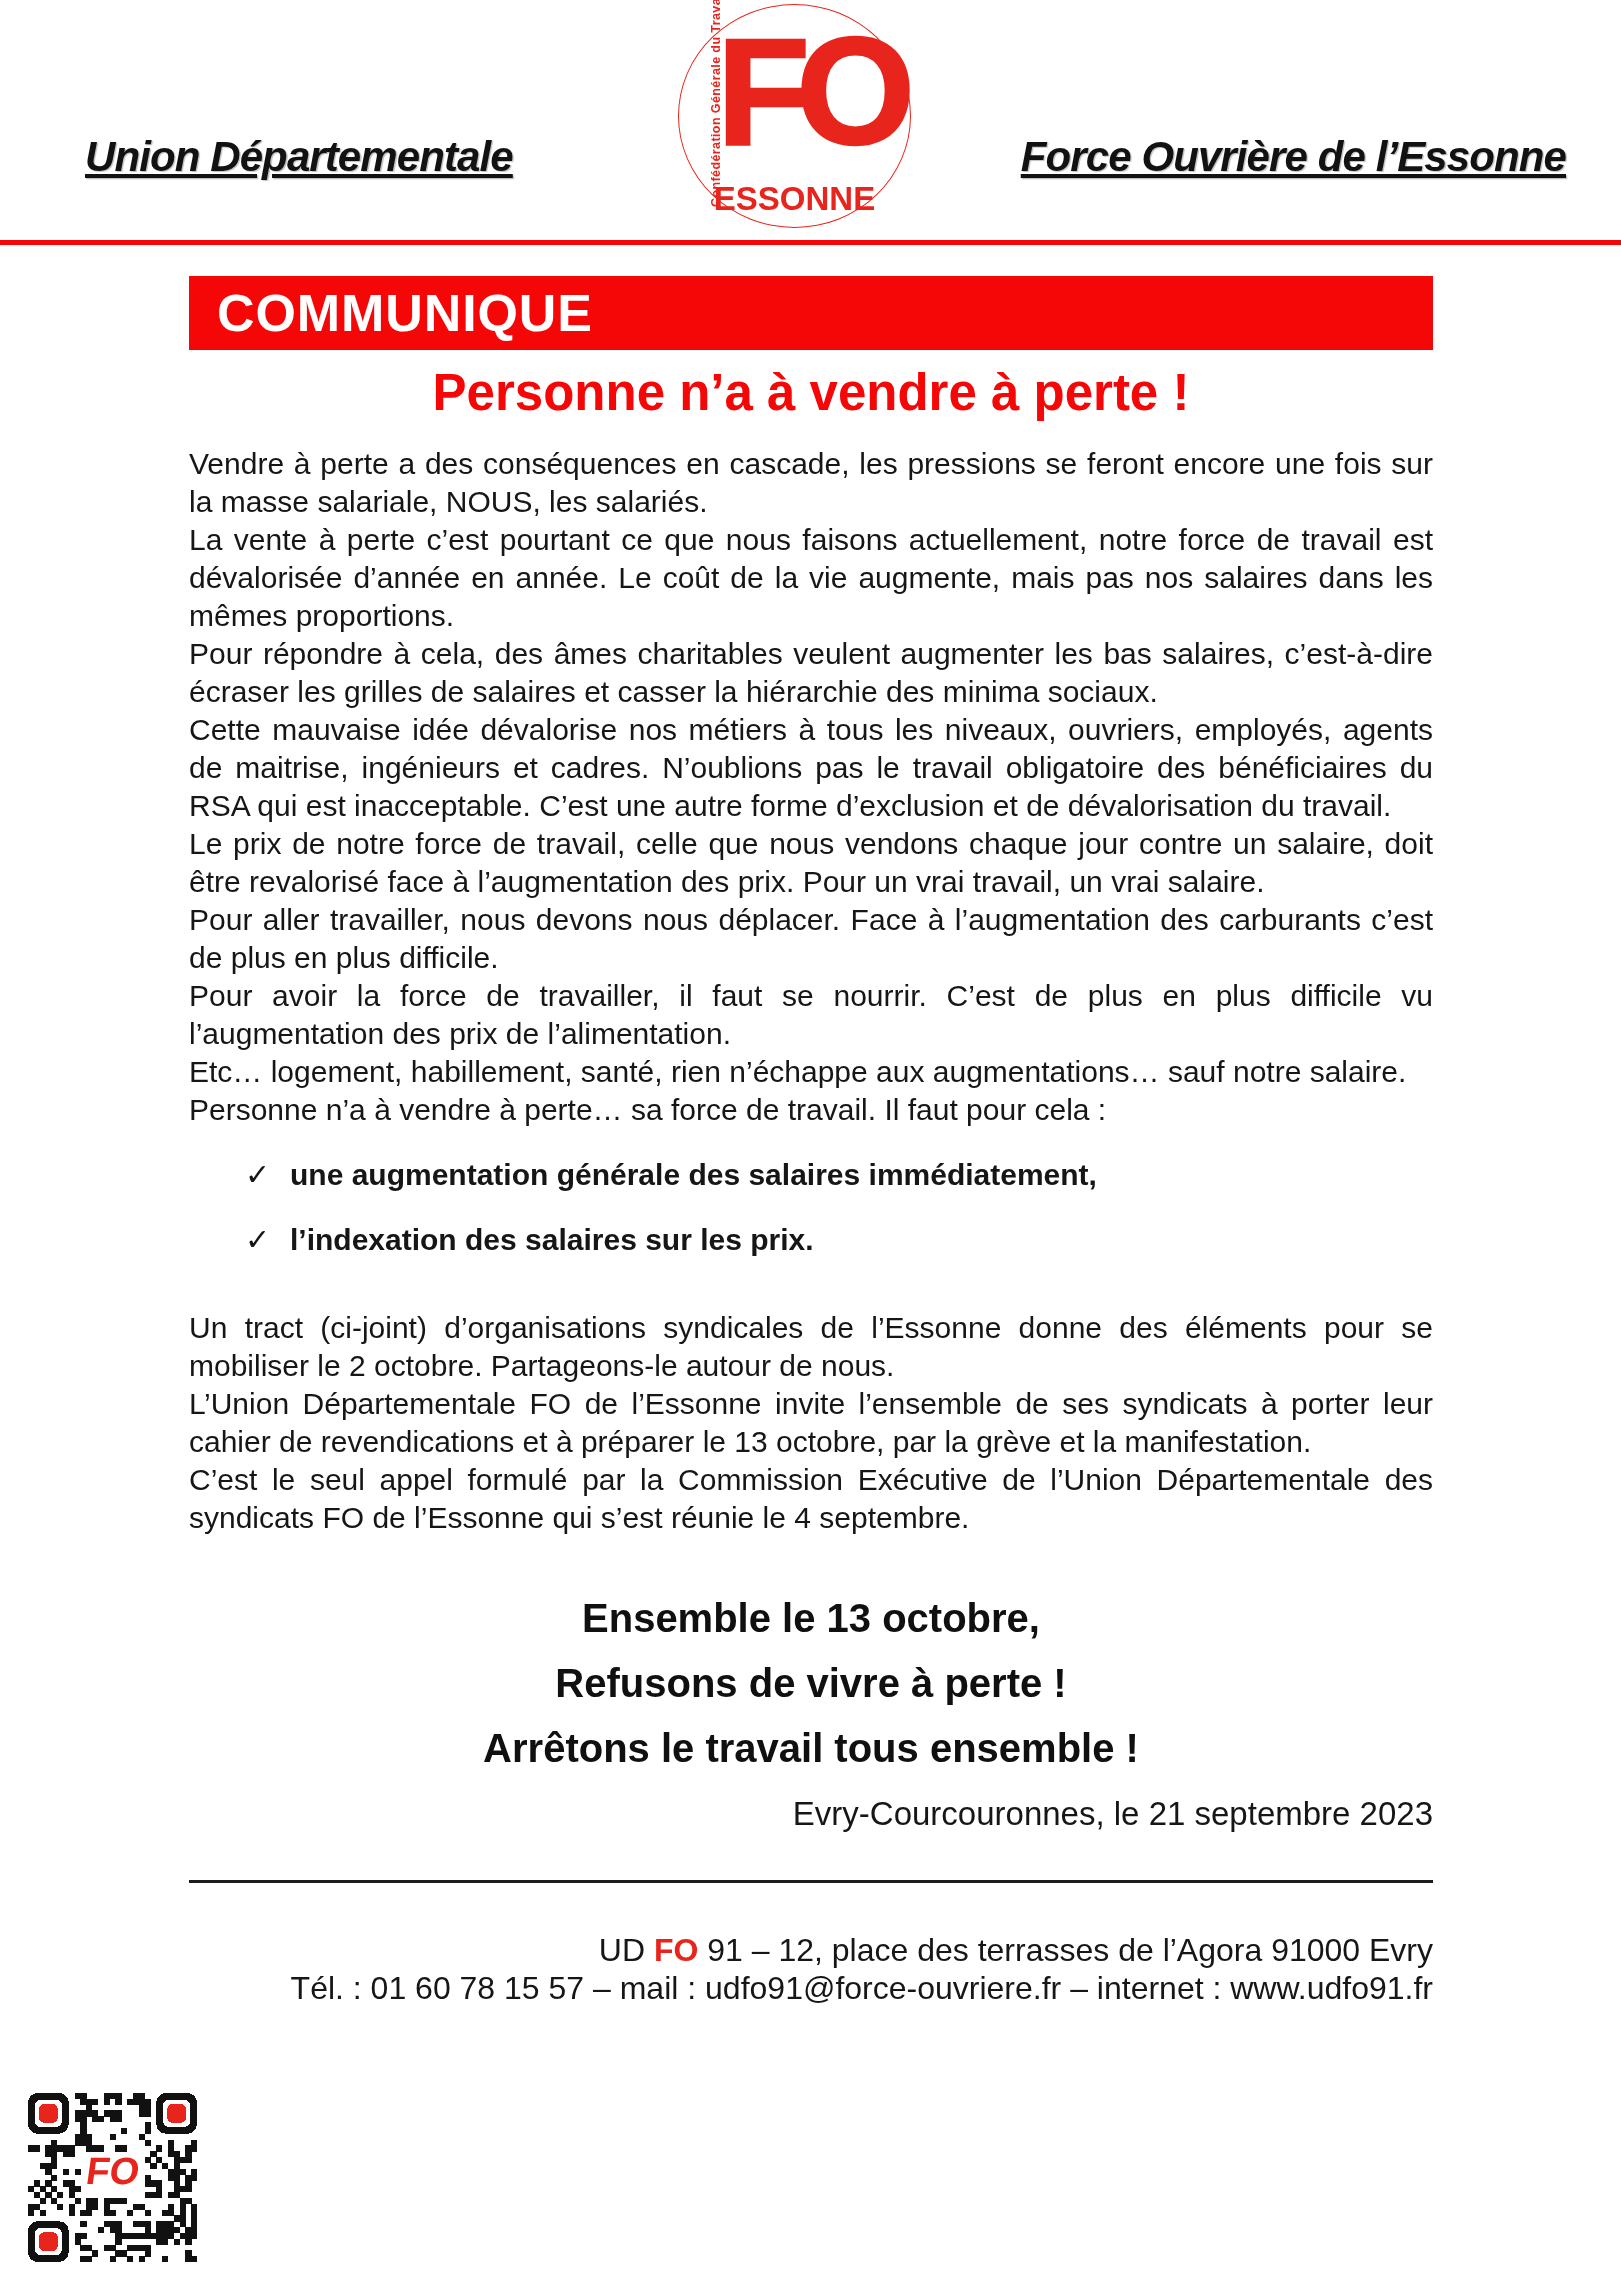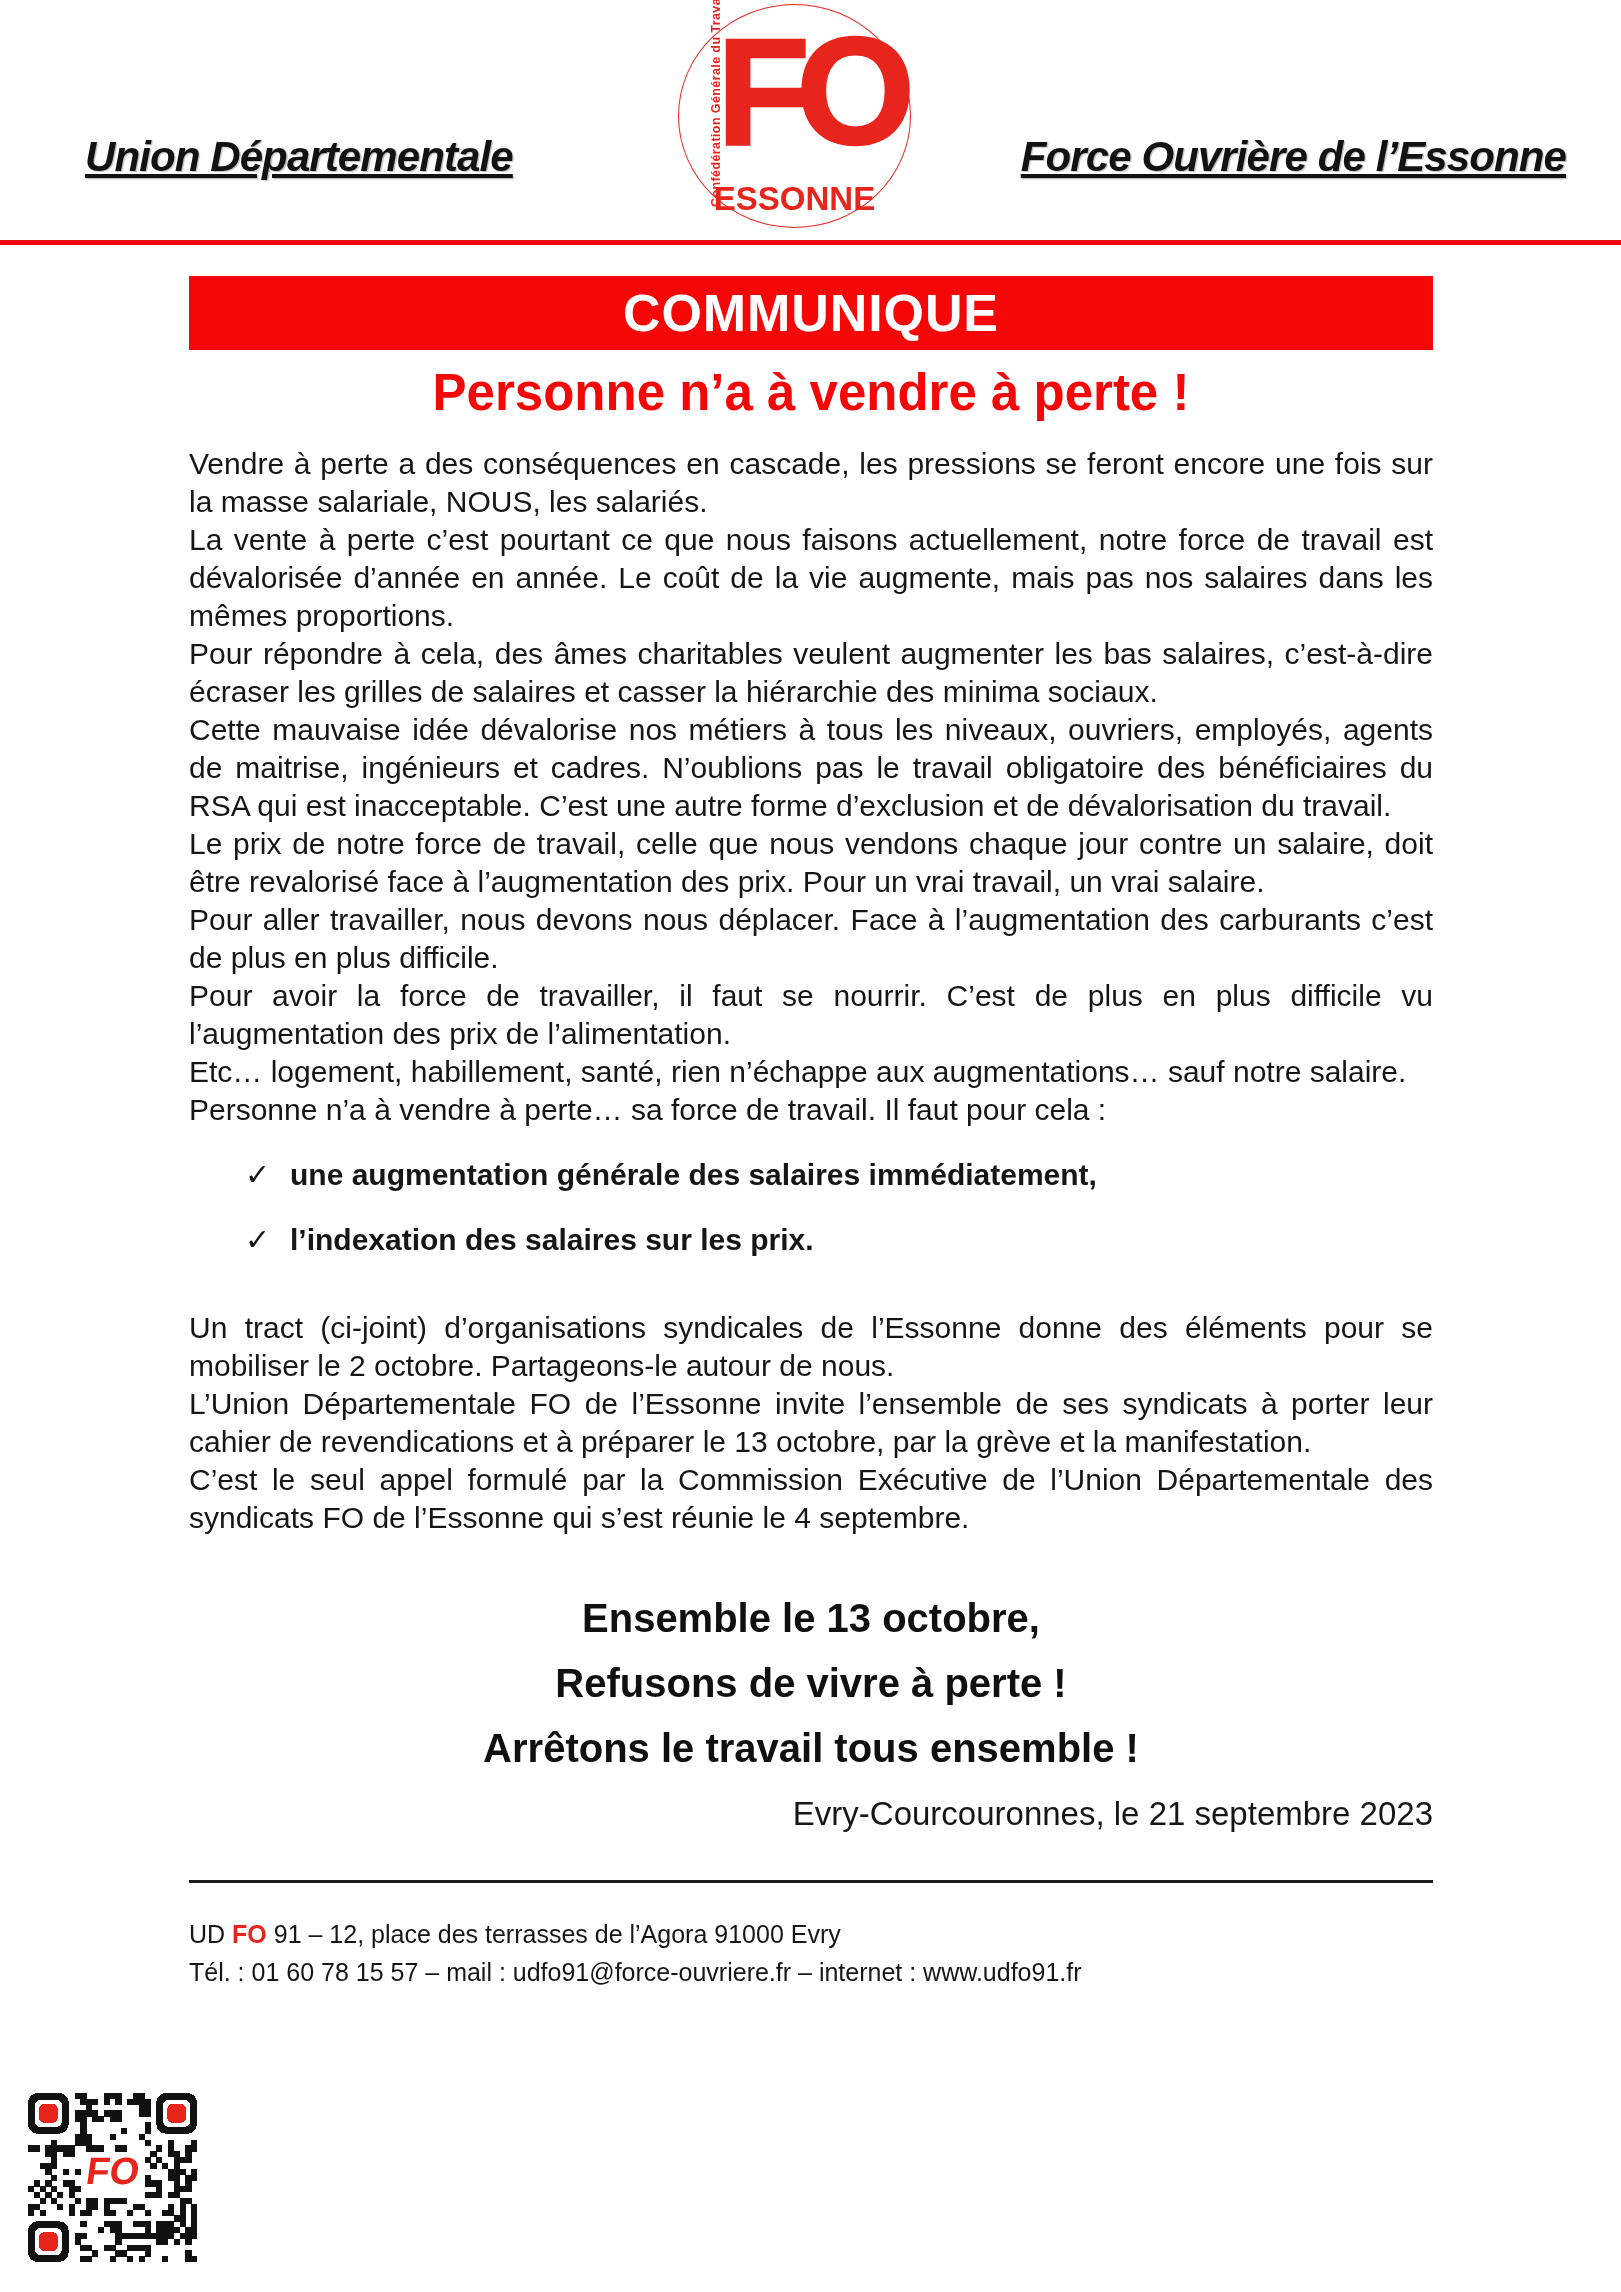--- a/index.html
+++ b/index.html
@@ -47,21 +47,21 @@
     position:absolute;left:0;right:0;bottom:9px;text-align:center;
     font-size:33px;font-weight:bold;color:var(--logo-red);
   }
   .header-rule{height:5.4px;background:var(--red);}
 
   
   .content{margin:0 189px;}
 
   .banner{
     margin-top:31px;height:74px;background:var(--red);
-    display:flex;align-items:center;justify-content:center;
+    display:flex;align-items:center;justify-content:flex-start;padding-left:28px;
   }
   .banner-label{color:#fff;font-size:52px;font-weight:bold;letter-spacing:0.9px;}
 
   .doc-title{
     margin:14px 0 0;text-align:center;color:var(--red);
     font-size:51px;font-weight:bold;line-height:1.15;
   }
 
   .bodycopy{margin-top:21.5px;font-size:30px;line-height:38px;text-align:justify;}
   .para{margin:0;}
@@ -72,21 +72,21 @@
   .check-item{font-weight:bold;margin-top:27px;}
   .check-glyph{display:inline-block;width:45px;font-weight:normal;}
 
   .closing{
     margin-top:49px;text-align:center;font-weight:bold;
     font-size:40px;line-height:65px;color:#101010;
   }
   .dateline{margin-top:14.3px;text-align:right;font-size:33px;}
 
   .footer-rule{margin-top:47px;height:3.6px;background:#1c1c1c;}
-  .footer-text{margin-top:32px;text-align:left;font-size:25px;line-height:38px;}
+  .footer-text{margin-top:48px;text-align:right;font-size:32px;line-height:38px;}
   .fo-red{color:var(--logo-red);font-weight:bold;}
 
   
   .qr{position:absolute;left:28px;top:2093px;width:169px;height:169px;}
   .qr svg{width:100%;height:100%;display:block;}
   .qr-fo{
     position:absolute;left:50%;top:46%;
     transform:translate(-50%,-50%) skewX(-8deg);
     font-size:38px;font-weight:bold;color:var(--logo-red);
   }

